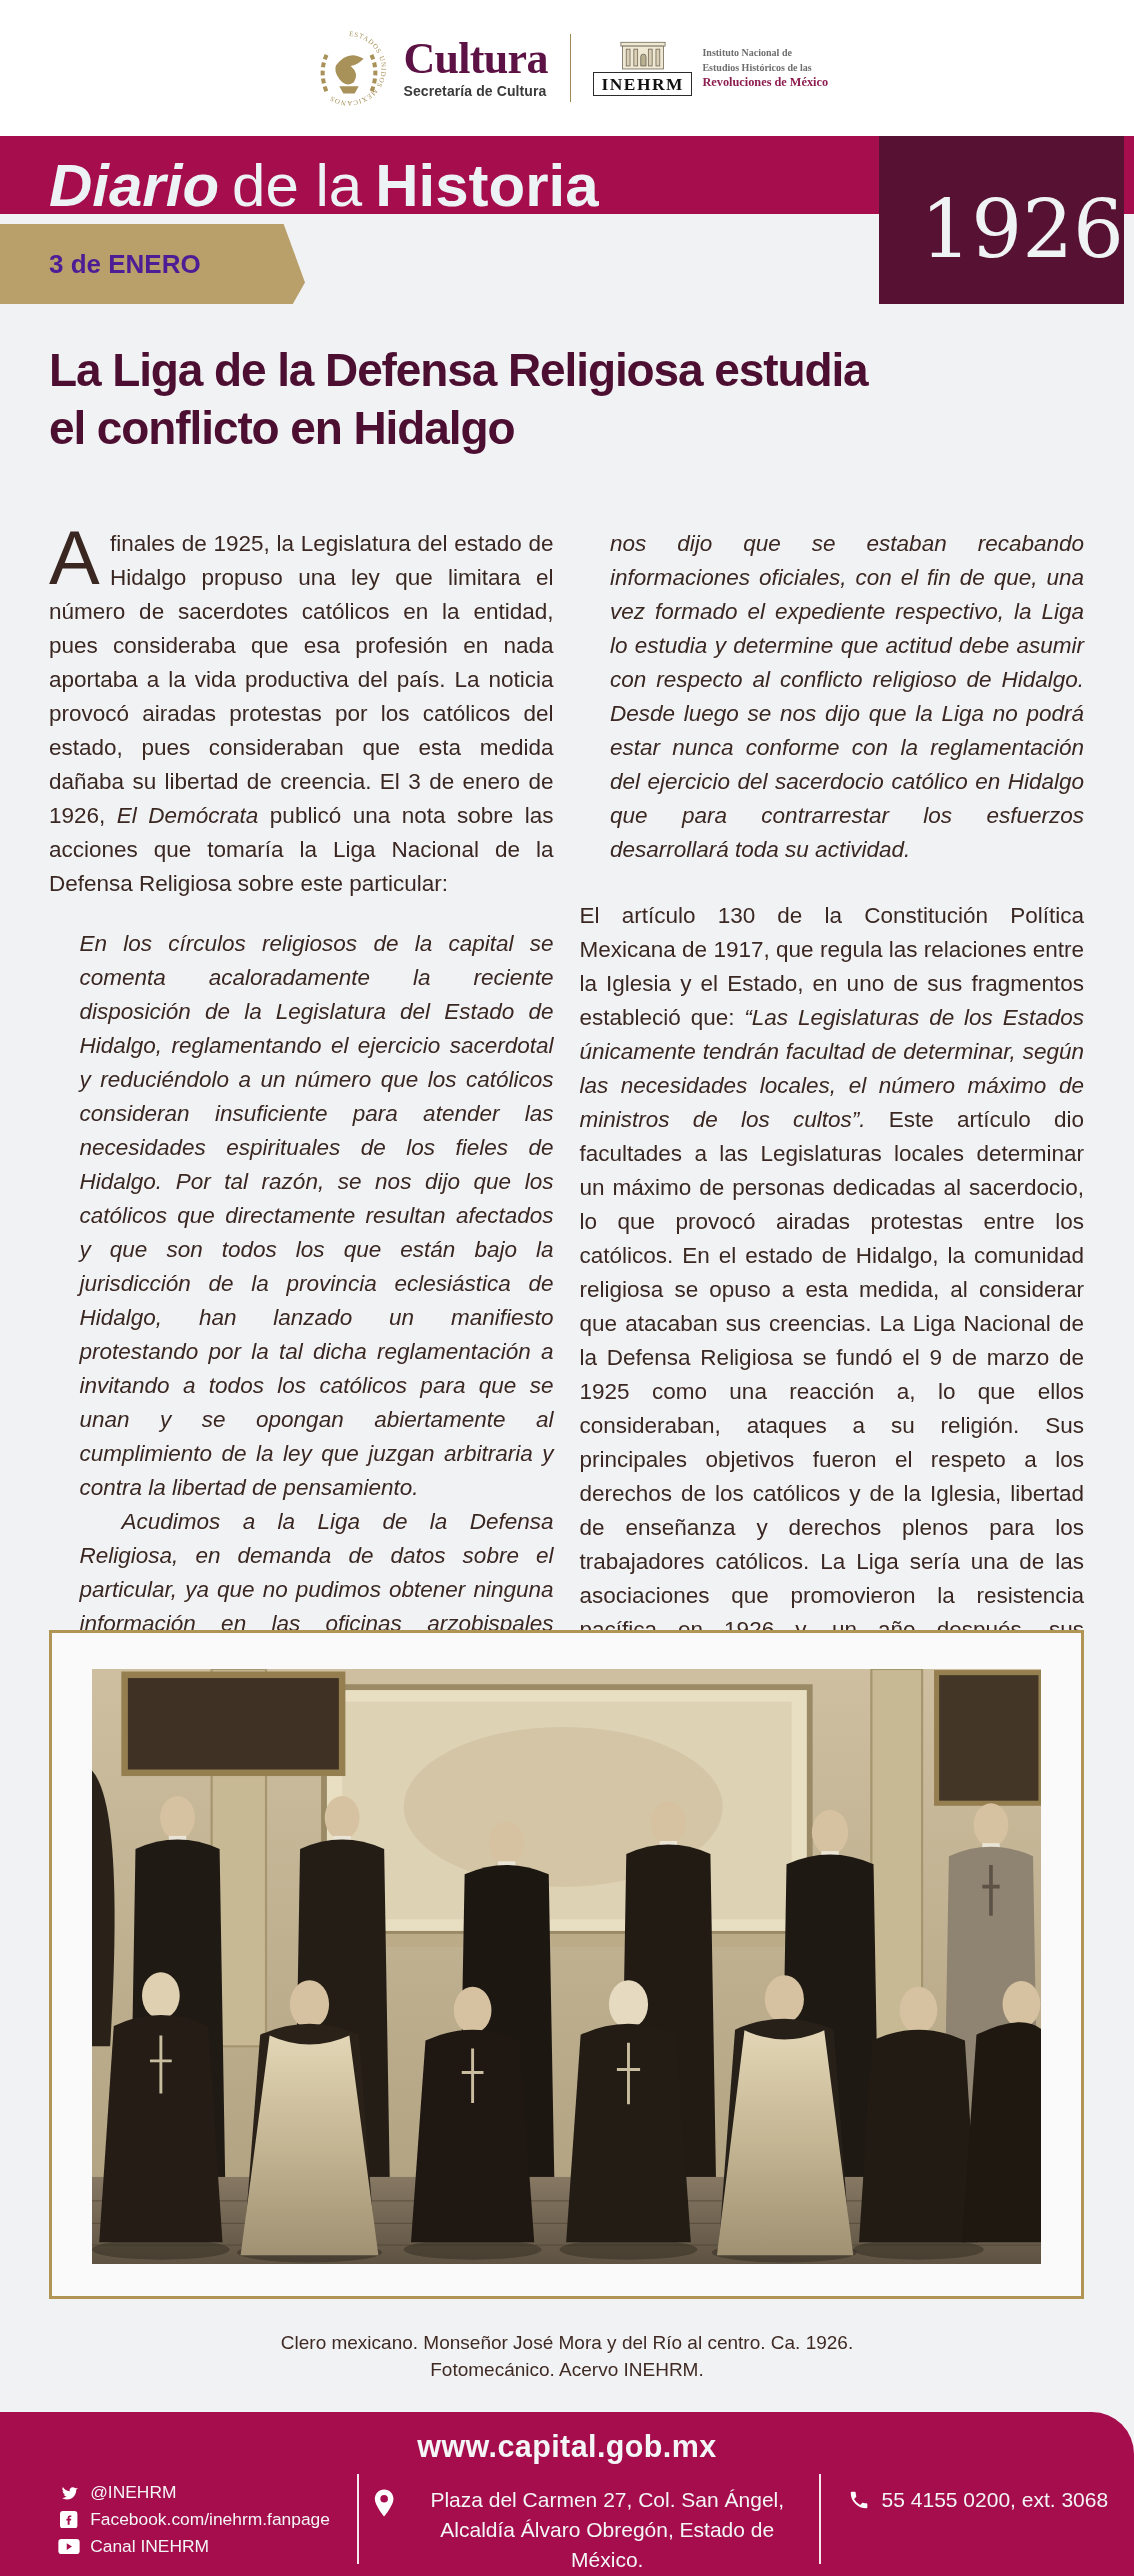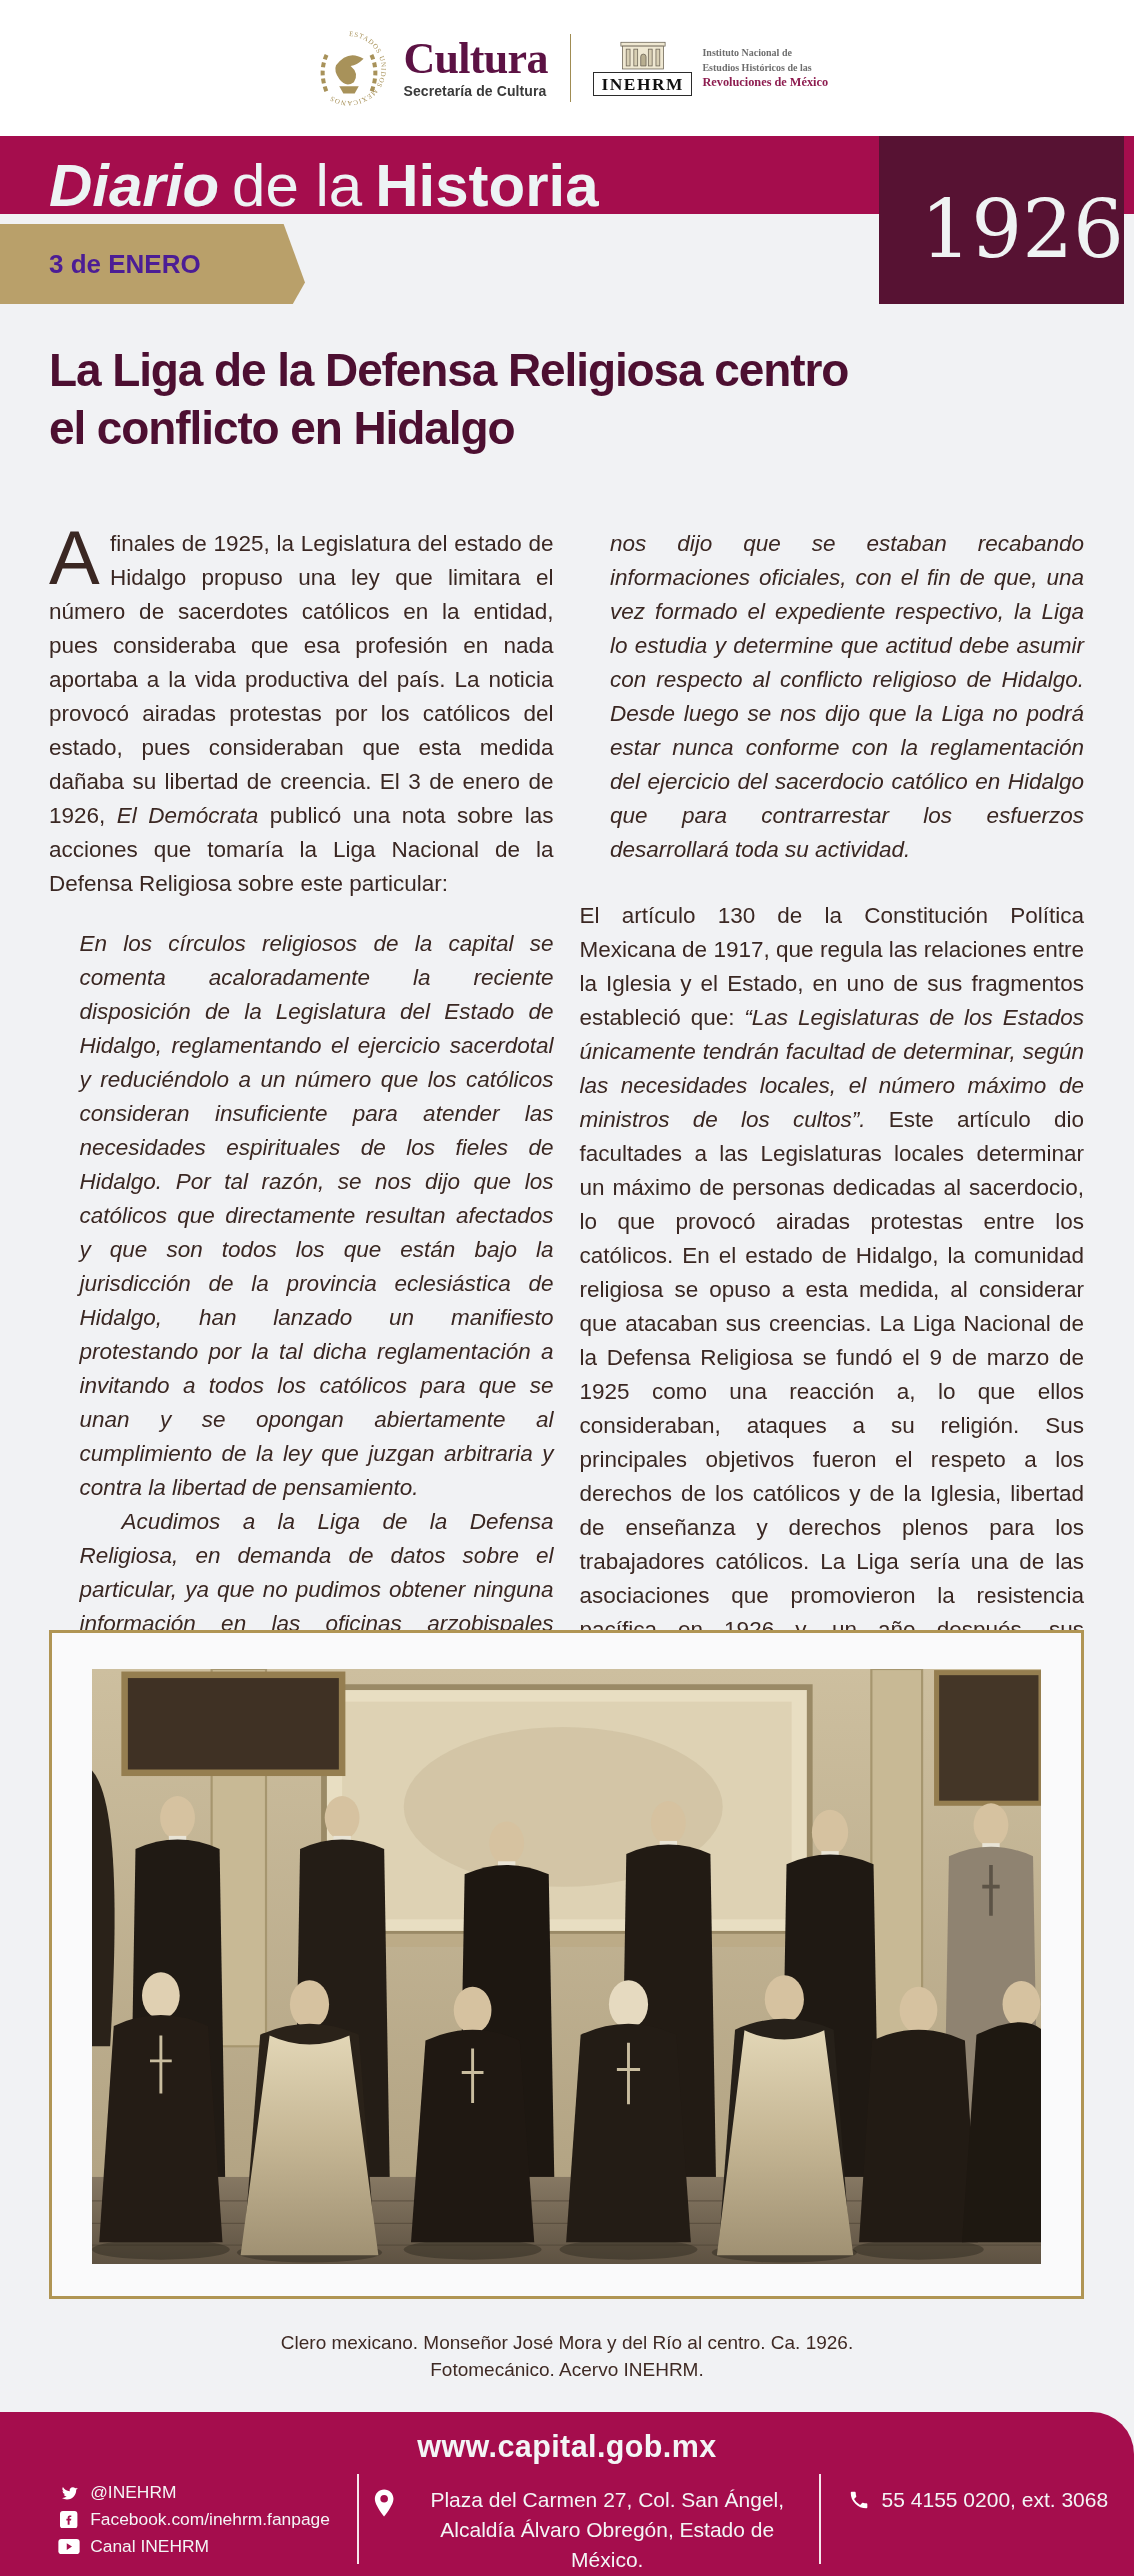--- a/index.html
+++ b/index.html
@@ -129,21 +129,21 @@
     </div>
   </div>
   <div class="year-block">
     <div class="year-text">1926</div>
   </div>
   <div class="ribbon">
     <div class="ribbon-text">3 de ENERO</div>
   </div>
 
   <div class="article-title">
-    <div>La Liga de la Defensa Religiosa centro</div>
+    <div>La Liga de la Defensa Religiosa estudia</div>
     <div>el conflicto en Hidalgo</div>
   </div>
 
   <div class="columns">
     <div class="col">
       <p class="p-first"><span class="dropcap">A</span><span><span>finales de 1925, la Legislatura del estado de Hidalgo propuso una ley que limitara el número de sacerdotes católicos en la entidad, pues consideraba que esa profesión en nada aportaba a la vida productiva del país. La noticia provocó airadas protestas por los católicos del estado, pues consideraban que esta medida dañaba su libertad de creencia. El 3 de enero de 1926, </span><i>El Demócrata</i><span> publicó una nota sobre las acciones que tomaría la Liga Nacional de la Defensa Religiosa sobre este particular:</span></span></p>
       <p class="quote">En los círculos religiosos de la capital se comenta acaloradamente la reciente disposición de la Legislatura del Estado de Hidalgo, reglamentando el ejercicio sacerdotal y reduciéndolo a un número que los católicos consideran insuficiente para atender las necesidades espirituales de los fieles de Hidalgo. Por tal razón, se nos dijo que los católicos que directamente resultan afectados y que son todos los que están bajo la jurisdicción de la provincia eclesiástica de Hidalgo, han lanzado un manifiesto protestando por la tal dicha reglamentación a invitando a todos los católicos para que se unan y se opongan abiertamente al cumplimiento de la ley que juzgan arbitraria y contra la libertad de pensamiento.</p>
       <p class="quote quote-indent">Acudimos a la Liga de la Defensa Religiosa, en demanda de datos sobre el particular, ya que no pudimos obtener ninguna información en las oficinas arzobispales porque se hallaban cerradas con motivo a las vacaciones de Pascua, y allí se</p>
     </div>
     <div class="col">

